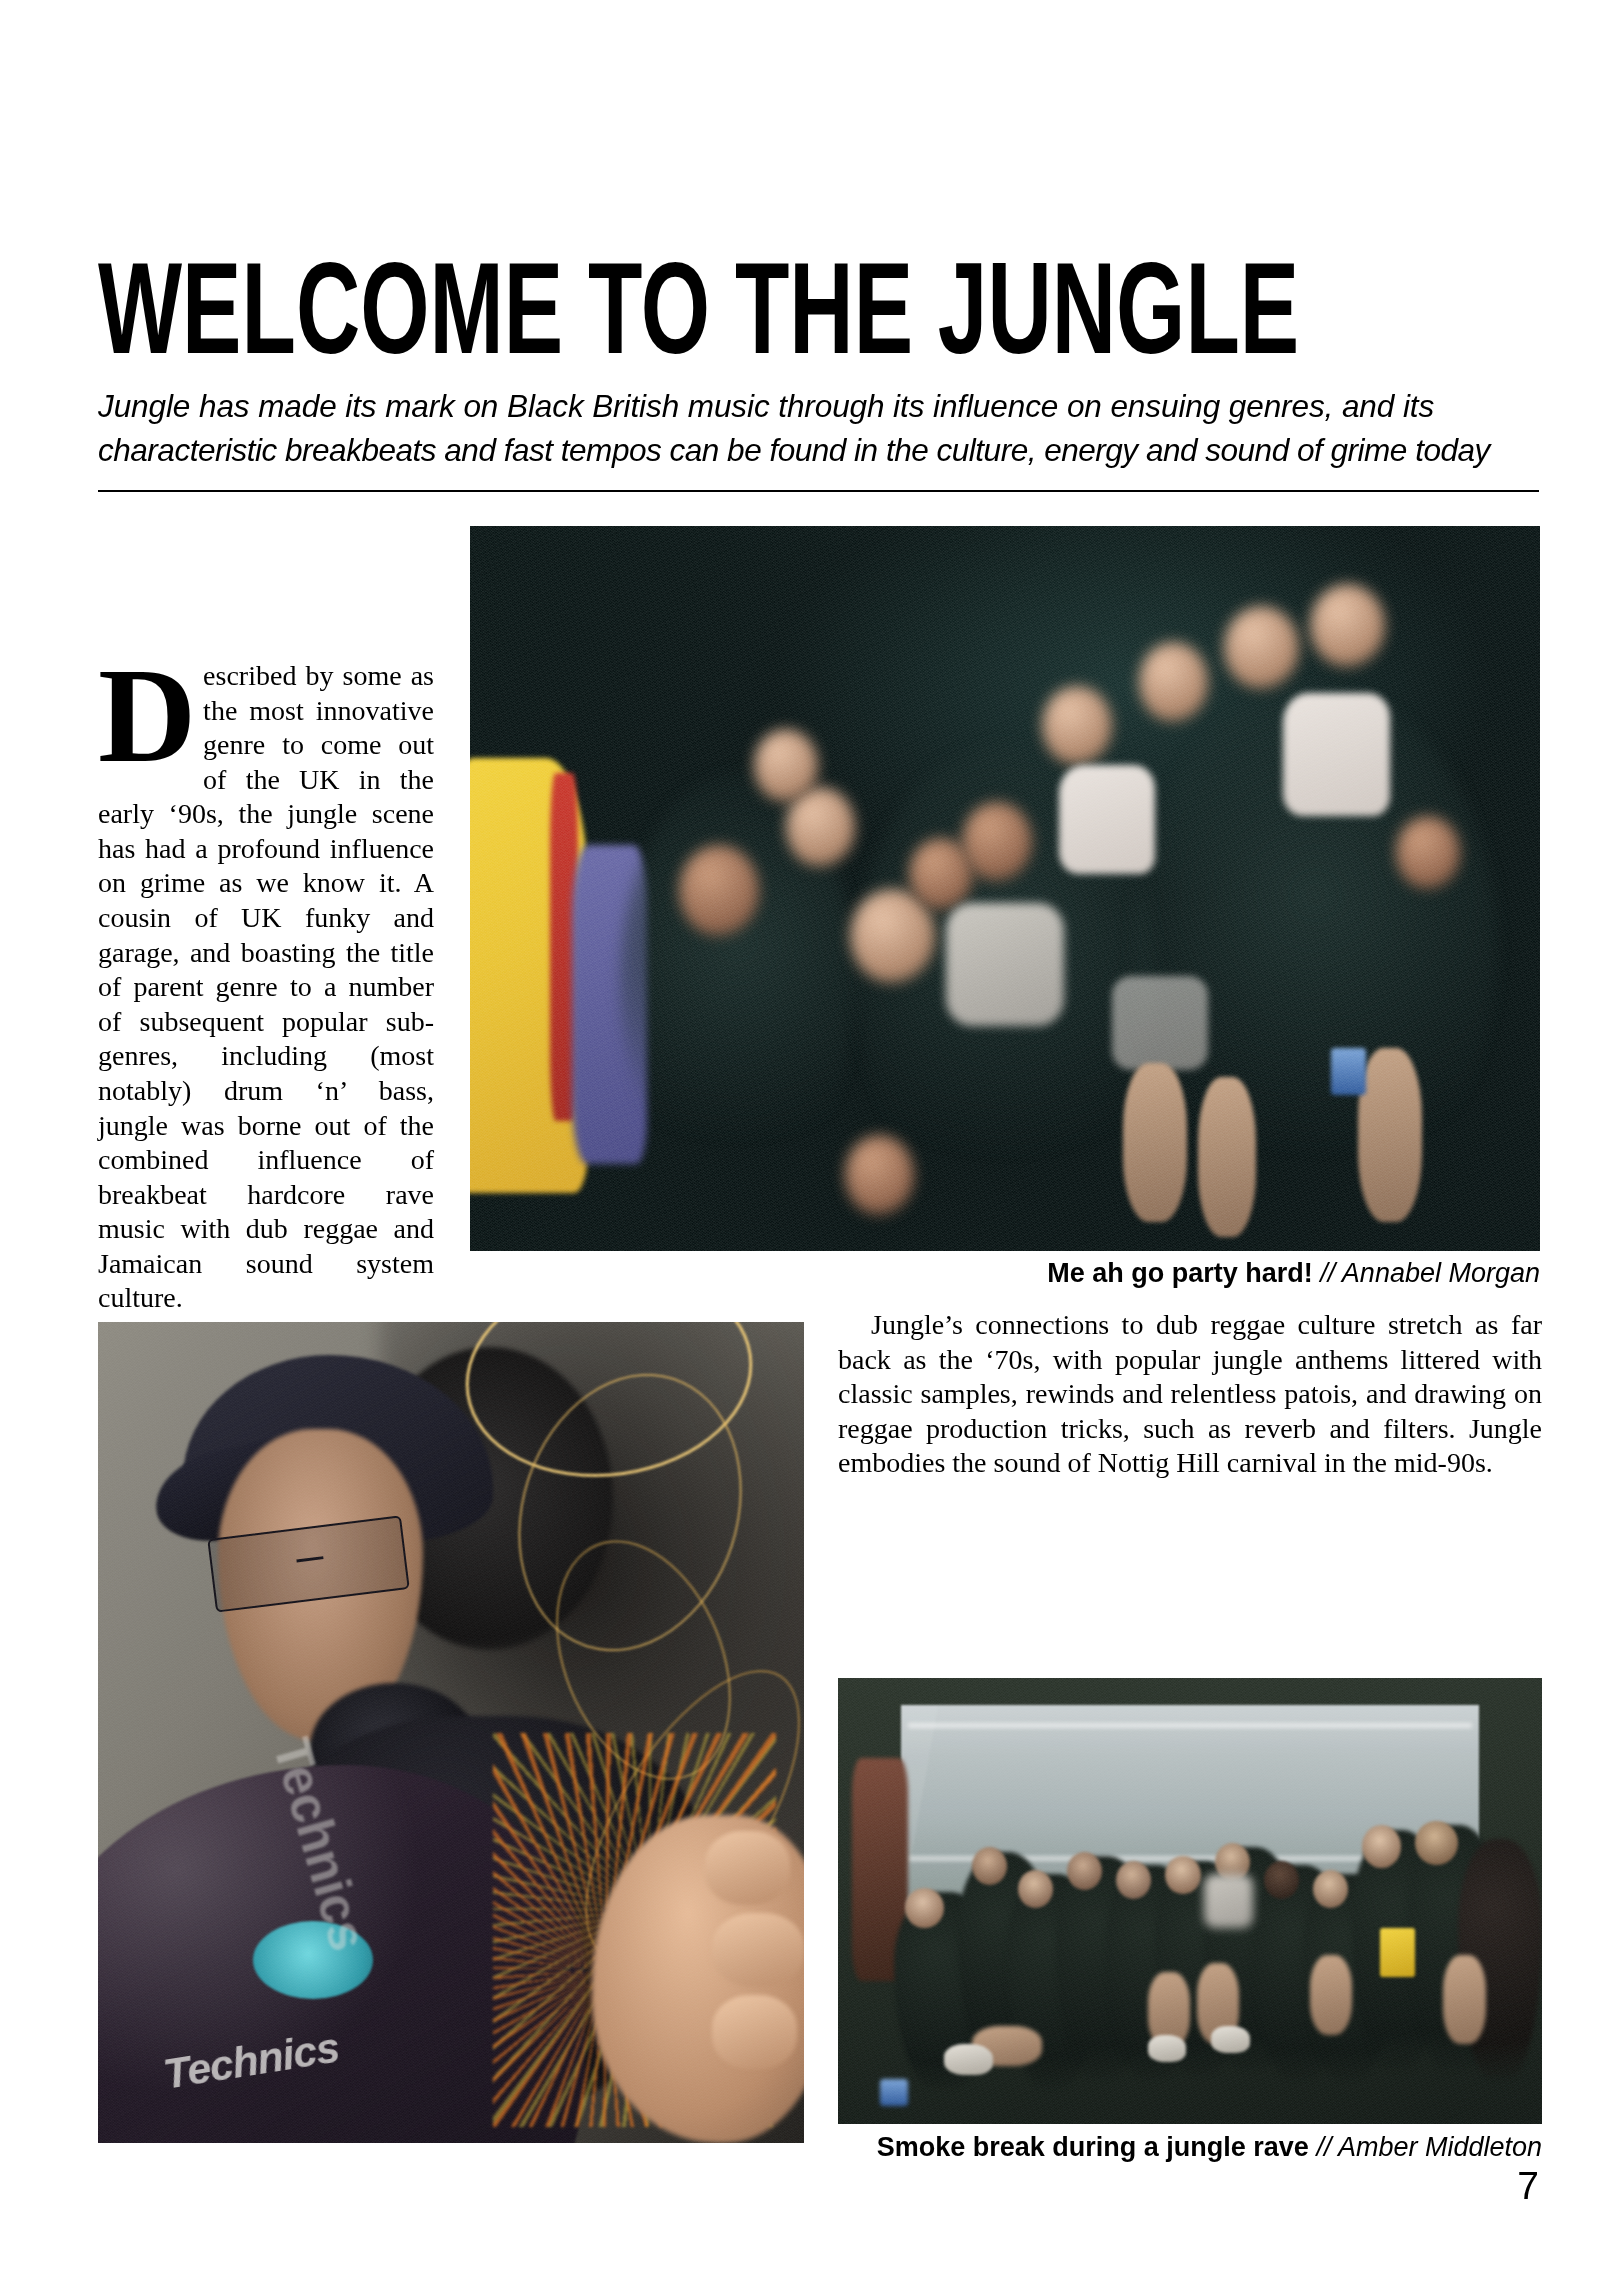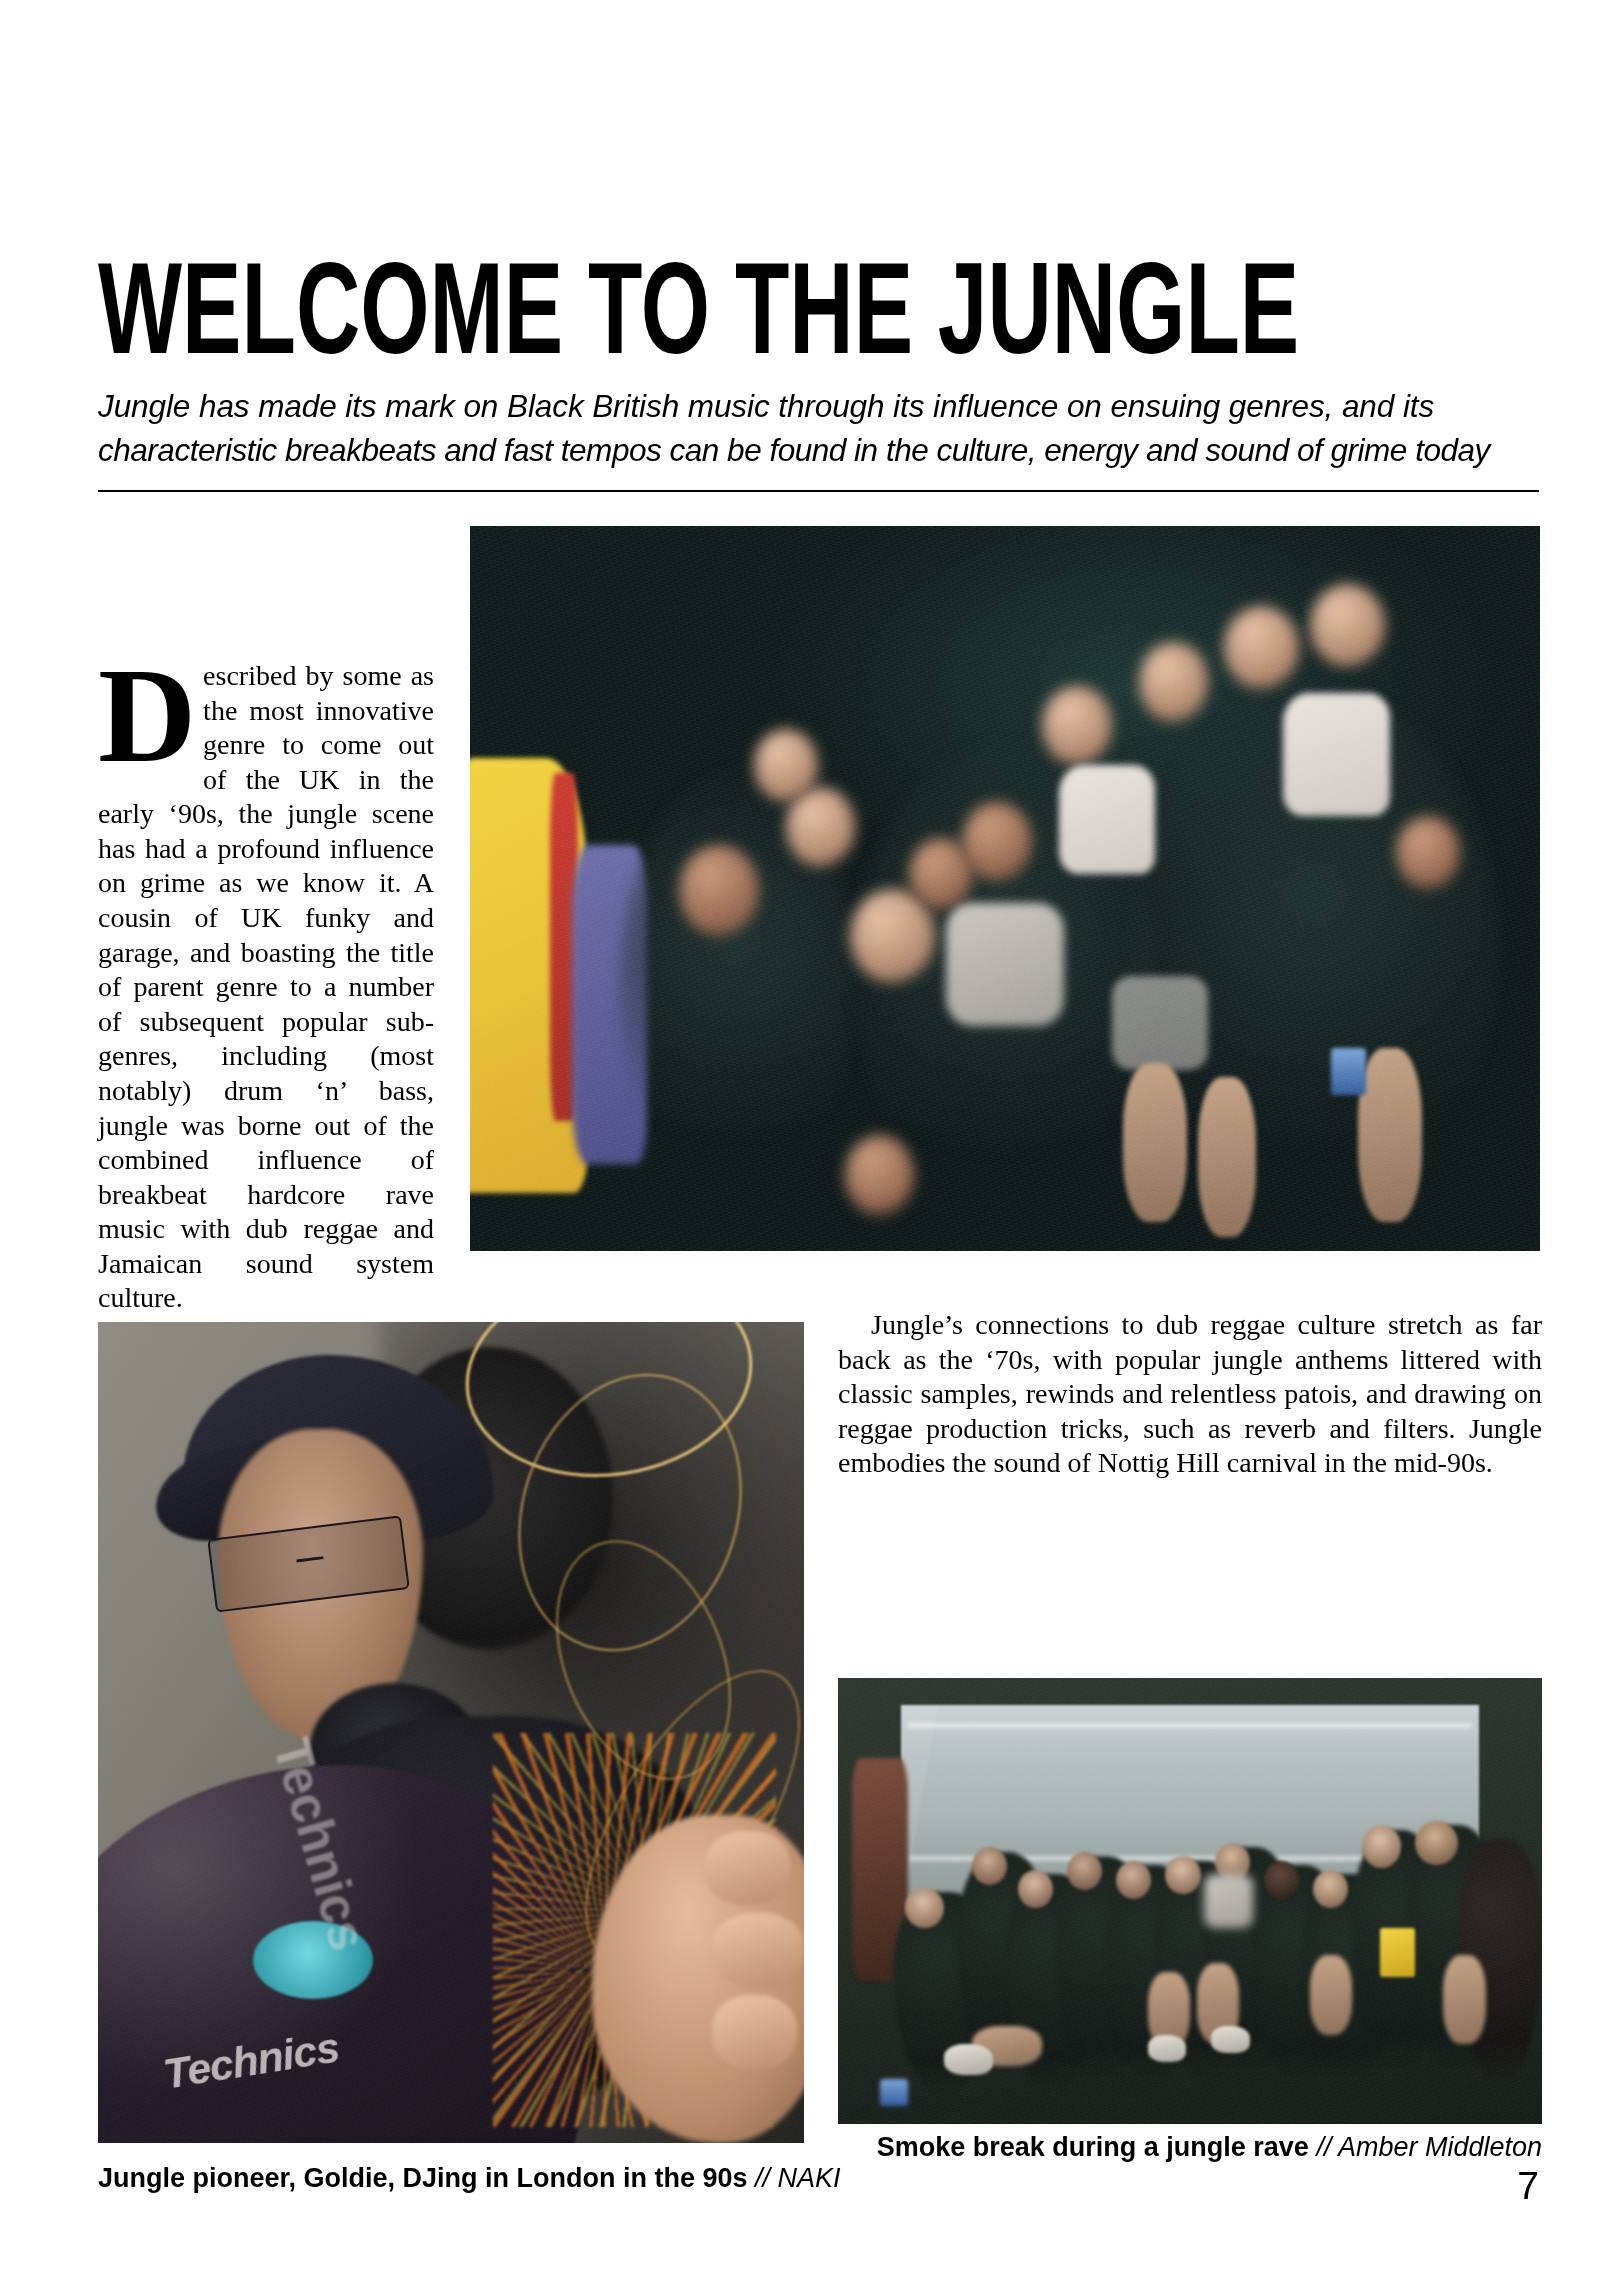--- a/index.html
+++ b/index.html
@@ -523,20 +523,23 @@
     <div class="whiteshirt" style="left:76%;top:23%;width:10%;height:17%;border-radius:24% 20% 16% 18%;"></div>
     <div class="whiteshirt" style="left:60%;top:62%;width:9%;height:13%;border-radius:20%;opacity:0.55;"></div>
     <div class="legskin" style="left:61%;top:74%;width:6%;height:22%;"></div>
     <div class="legskin" style="left:68%;top:76%;width:5.5%;height:22%;"></div>
     <div class="legskin" style="left:83%;top:72%;width:6%;height:24%;"></div>
     <div class="bluecan" style="left:80.5%;top:72%;width:3.2%;height:6.5%;"></div>
 
     <div class="grain"></div>
   </div>
 
+  <div class="caption" id="caption-hero">
+    <b>Me ah go party hard!</b><span>&nbsp;</span><i>// Annabel Morgan</i>
+  </div>
 
   <div class="col-right">
     <p>Jungle’s connections to dub reggae culture stretch as far back as the ‘70s, with popular jungle anthems littered with classic samples, rewinds and relentless patois, and drawing on reggae production tricks, such as reverb and filters. Jungle embodies the sound of Nottig Hill carnival in the mid-90s.</p>
   </div>
 
   <div class="photo" id="photo-goldie">
     <div class="goldie-wall"></div>
     <div class="goldie-shadow"></div>
 
     <div class="hair-puff"></div>
@@ -559,23 +562,20 @@
     <div class="sparks"></div>
 
     <div class="hand"></div>
     <div class="finger" style="right:2%;top:62%;width:12%;height:9%;"></div>
     <div class="finger" style="right:0%;top:72%;width:13%;height:9%;"></div>
     <div class="finger" style="right:1%;top:82%;width:12%;height:9%;"></div>
 
     <div class="grain" style="opacity:0.42;"></div>
   </div>
 
-  <div class="caption" id="caption-goldie">
-    <b>Jungle pioneer, Goldie, DJing in London in the 90s</b><span>&nbsp;</span><i>// NAKI</i>
-  </div>
 
   <div class="photo" id="photo-smoke">
     <div class="smoke-bg"></div>
     <div class="tarp"></div>
     <div class="tarp-fold" style="left:10%;top:10%;width:80%;height:5.9px;"></div>
     <div class="tarp-fold" style="left:10%;top:40%;width:80%;height:4.9px;"></div>
     <div class="person" style="left:2%;top:18%;width:8%;height:50%;background:linear-gradient(170deg,#7a4a3a,#3a2218);border-radius:16%;"></div>
 
     <div class="person" style="left:8%;top:48%;width:14%;height:44%;"></div>
     <div class="head" style="left:9.5%;top:47%;width:5.5%;height:9%;background:radial-gradient(circle at 45% 35%,#d9bda4,#8d6c55 75%);"></div>

